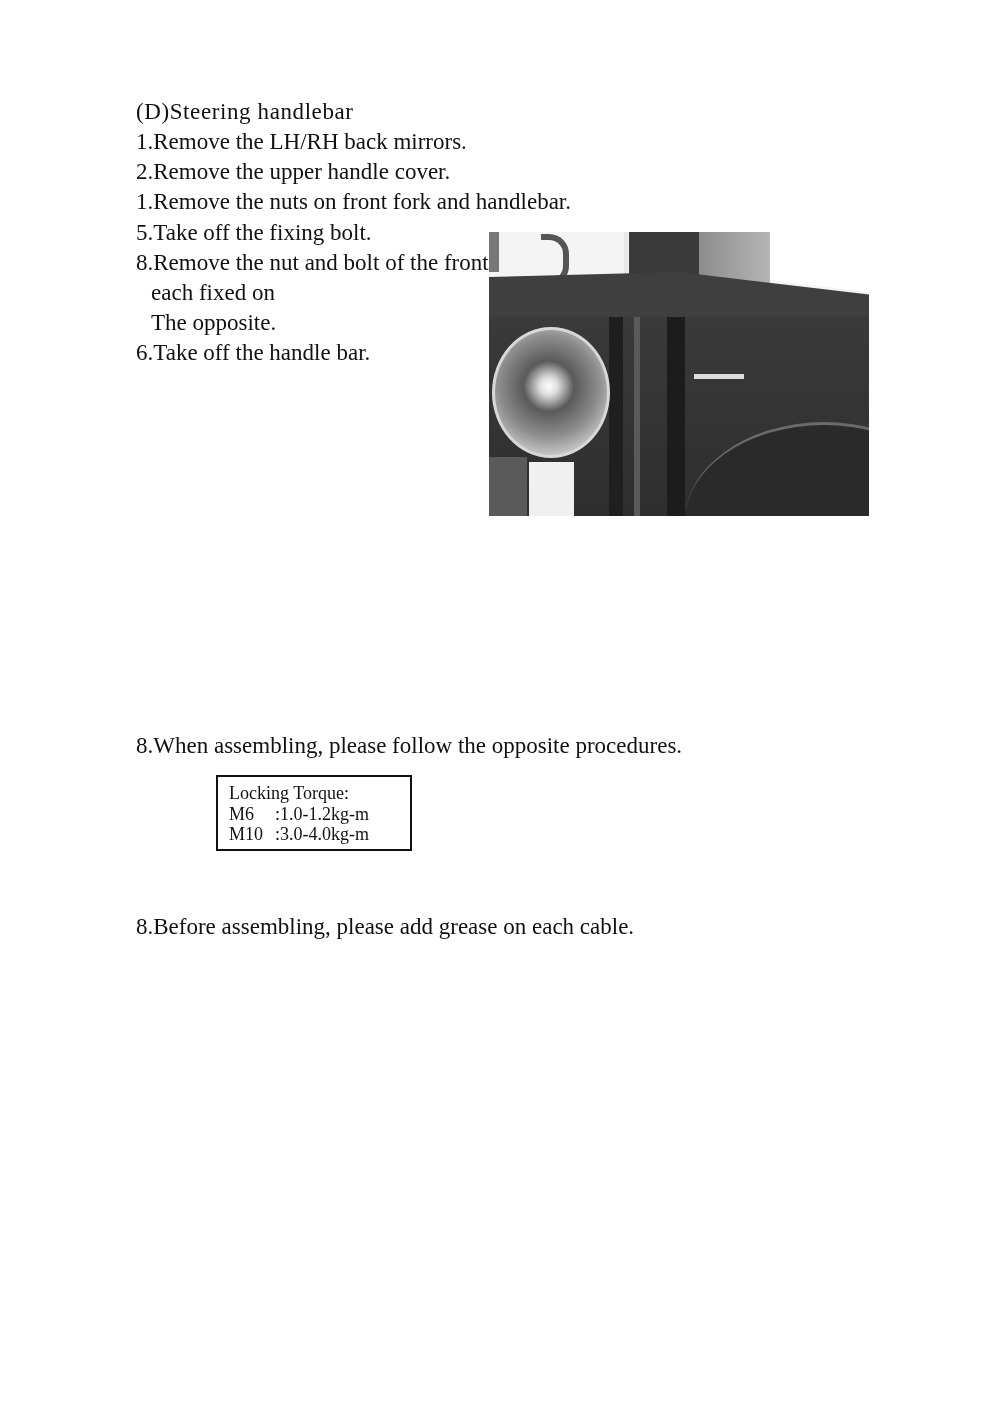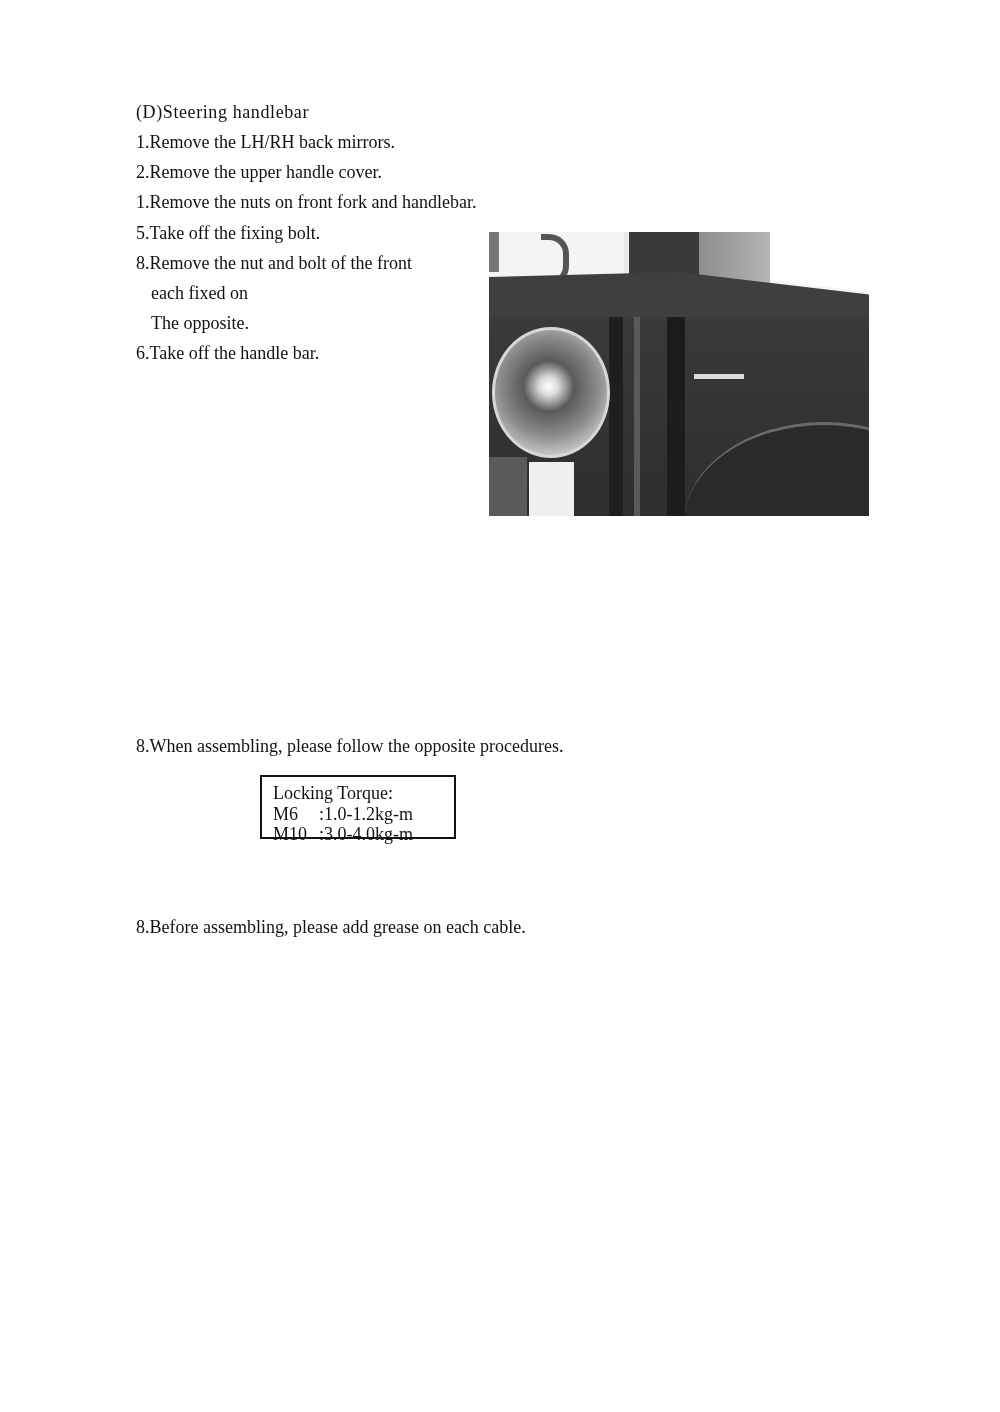--- a/index.html
+++ b/index.html
@@ -1,24 +1,24 @@
 <!DOCTYPE html>
 <html><head>
   <meta charset="utf-8">
   <style>
     html, body { margin: 0; padding: 0; background: #ffffff; }
     body { width: 1000px; height: 1412px; position: relative; overflow: hidden;
            font-family: "Liberation Serif", "DejaVu Serif", serif; color: #111; }
-    .line { position: absolute; left: 136px; font-size: 18px; line-height: 22px; white-space: nowrap; }
+    .line { position: absolute; left: 136px; font-size: 23px; line-height: 22px; white-space: nowrap; }
     .heading { letter-spacing: 0.6px; }
     .indent { left: 151px; }
     .photo { position: absolute; left: 489px; top: 232px; width: 380px; height: 284px; overflow: hidden; background: #ffffff; }
     .photo .layer { position: absolute; }
-    .torque-box { position: absolute; left: 216px; top: 775px; width: 196px; height: 64px;
-                  border: 2px solid #111; box-sizing: border-box; margin-left: 44px; }
+    .torque-box { position: absolute; left: 216px; top: 775px; width: 196px; height: 76px;
+                  border: 2px solid #111; box-sizing: border-box; }
     .torque-box .t-line { position: absolute; left: 11px; font-size: 18px; line-height: 20px; white-space: nowrap; }
     .torque-box .t-key { display: inline-block; width: 46px; }
   </style>
 </head>
 <body>
 
 <div>
 
   <div class="line heading" style="top:101px">(D)Steering handlebar</div>
 

